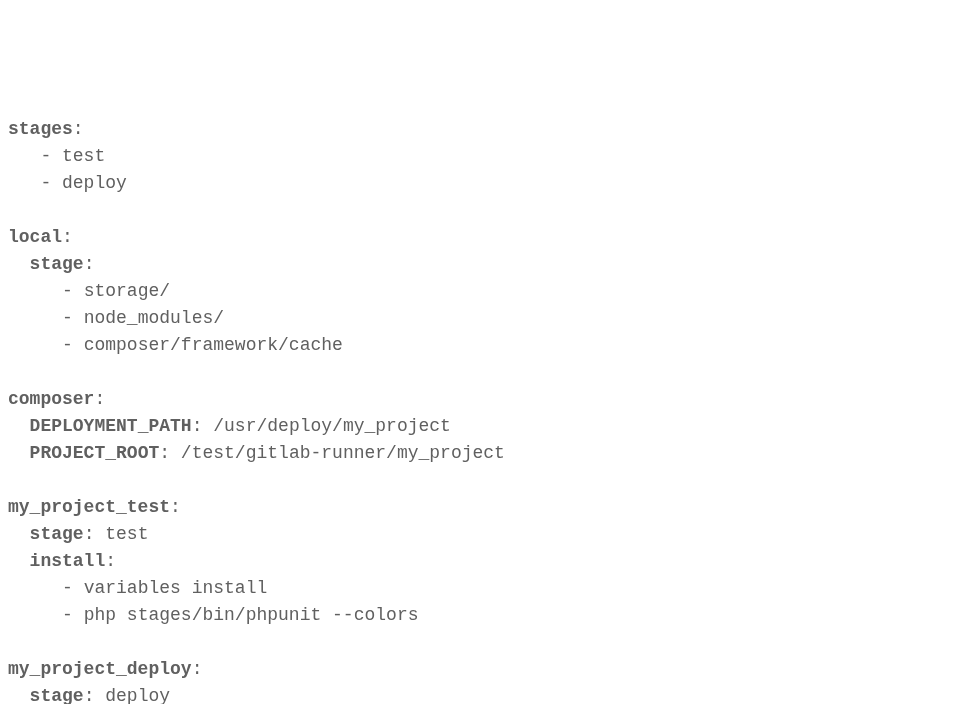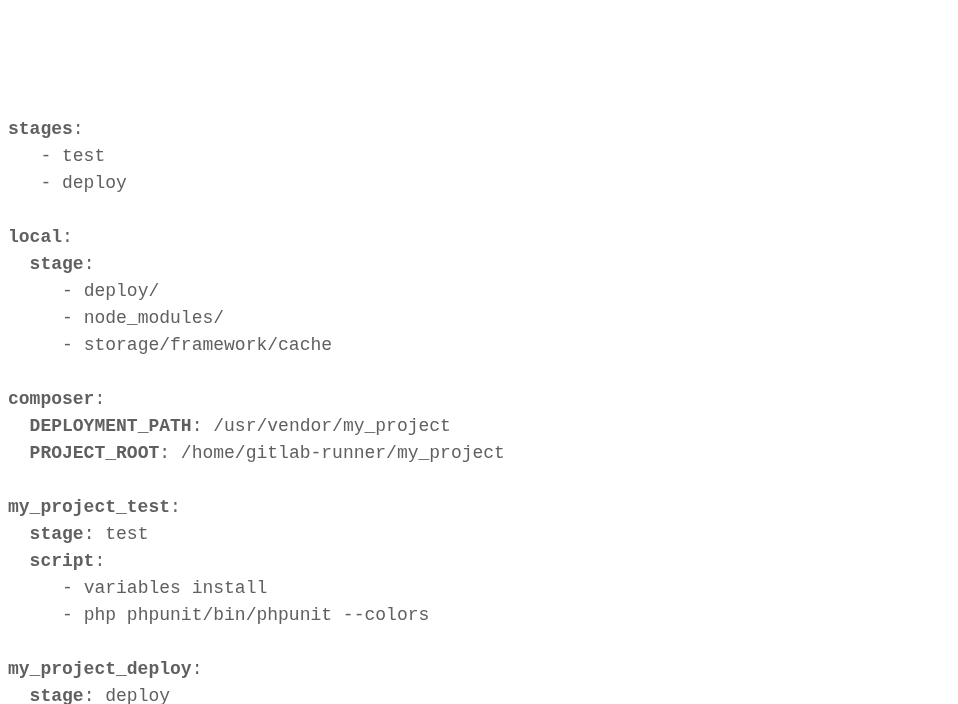--- a/index.html
+++ b/index.html
@@ -20,33 +20,33 @@
 <body>
 
 
 
 <span class="bold">stages</span><span>:</span>
    - <span>test</span>
    - <span>deploy</span>
 
 <span class="bold">local</span><span>:</span>
   <span class="bold">stage</span><span>:</span>
-     - <span>deploy/</span>
+     - <span>storage/</span>
      - <span>node_modules/</span>
-     - <span>storage/framework/cache</span>
+     - <span>composer/framework/cache</span>
 
 <span class="bold">composer</span><span>:</span>
-  <span class="bold">DEPLOYMENT_PATH</span><span>:</span> <span>/usr/vendor/my_project</span>
-  <span class="bold">PROJECT_ROOT</span><span>:</span> <span>/home/gitlab-runner/my_project</span>
+  <span class="bold">DEPLOYMENT_PATH</span><span>:</span> <span>/usr/deploy/my_project</span>
+  <span class="bold">PROJECT_ROOT</span><span>:</span> <span>/test/gitlab-runner/my_project</span>
 
 <span class="bold">my_project_test</span><span>:</span>
   <span class="bold">stage</span><span>:</span> <span>test</span>
-  <span class="bold">script</span><span>:</span>
+  <span class="bold">install</span><span>:</span>
      - <span>variables install</span>
-     - <span>php phpunit/bin/phpunit --colors</span>
+     - <span>php stages/bin/phpunit --colors</span>
 
 <span class="bold">my_project_deploy</span><span>:</span>
   <span class="bold">stage</span><span>:</span> <span>deploy</span>
   
      - 
 
 
 
 
 </body></html>

